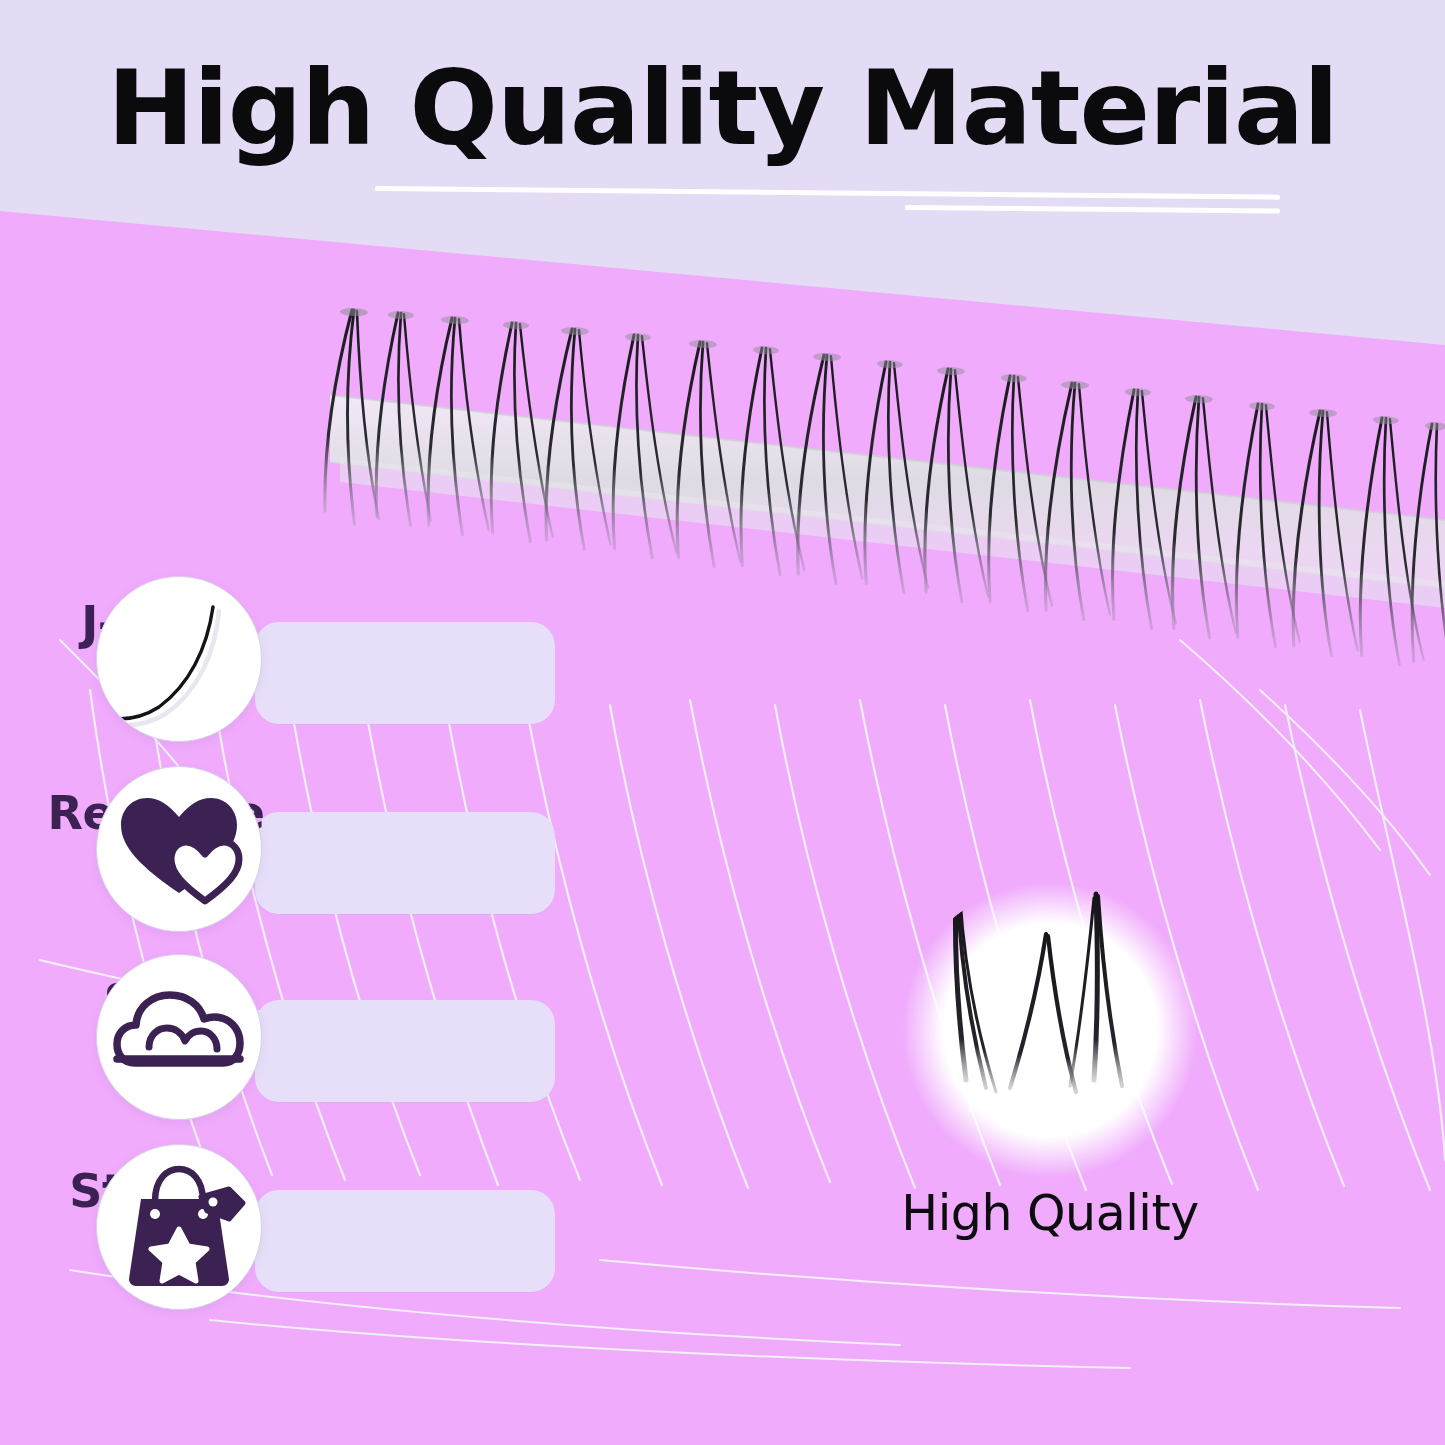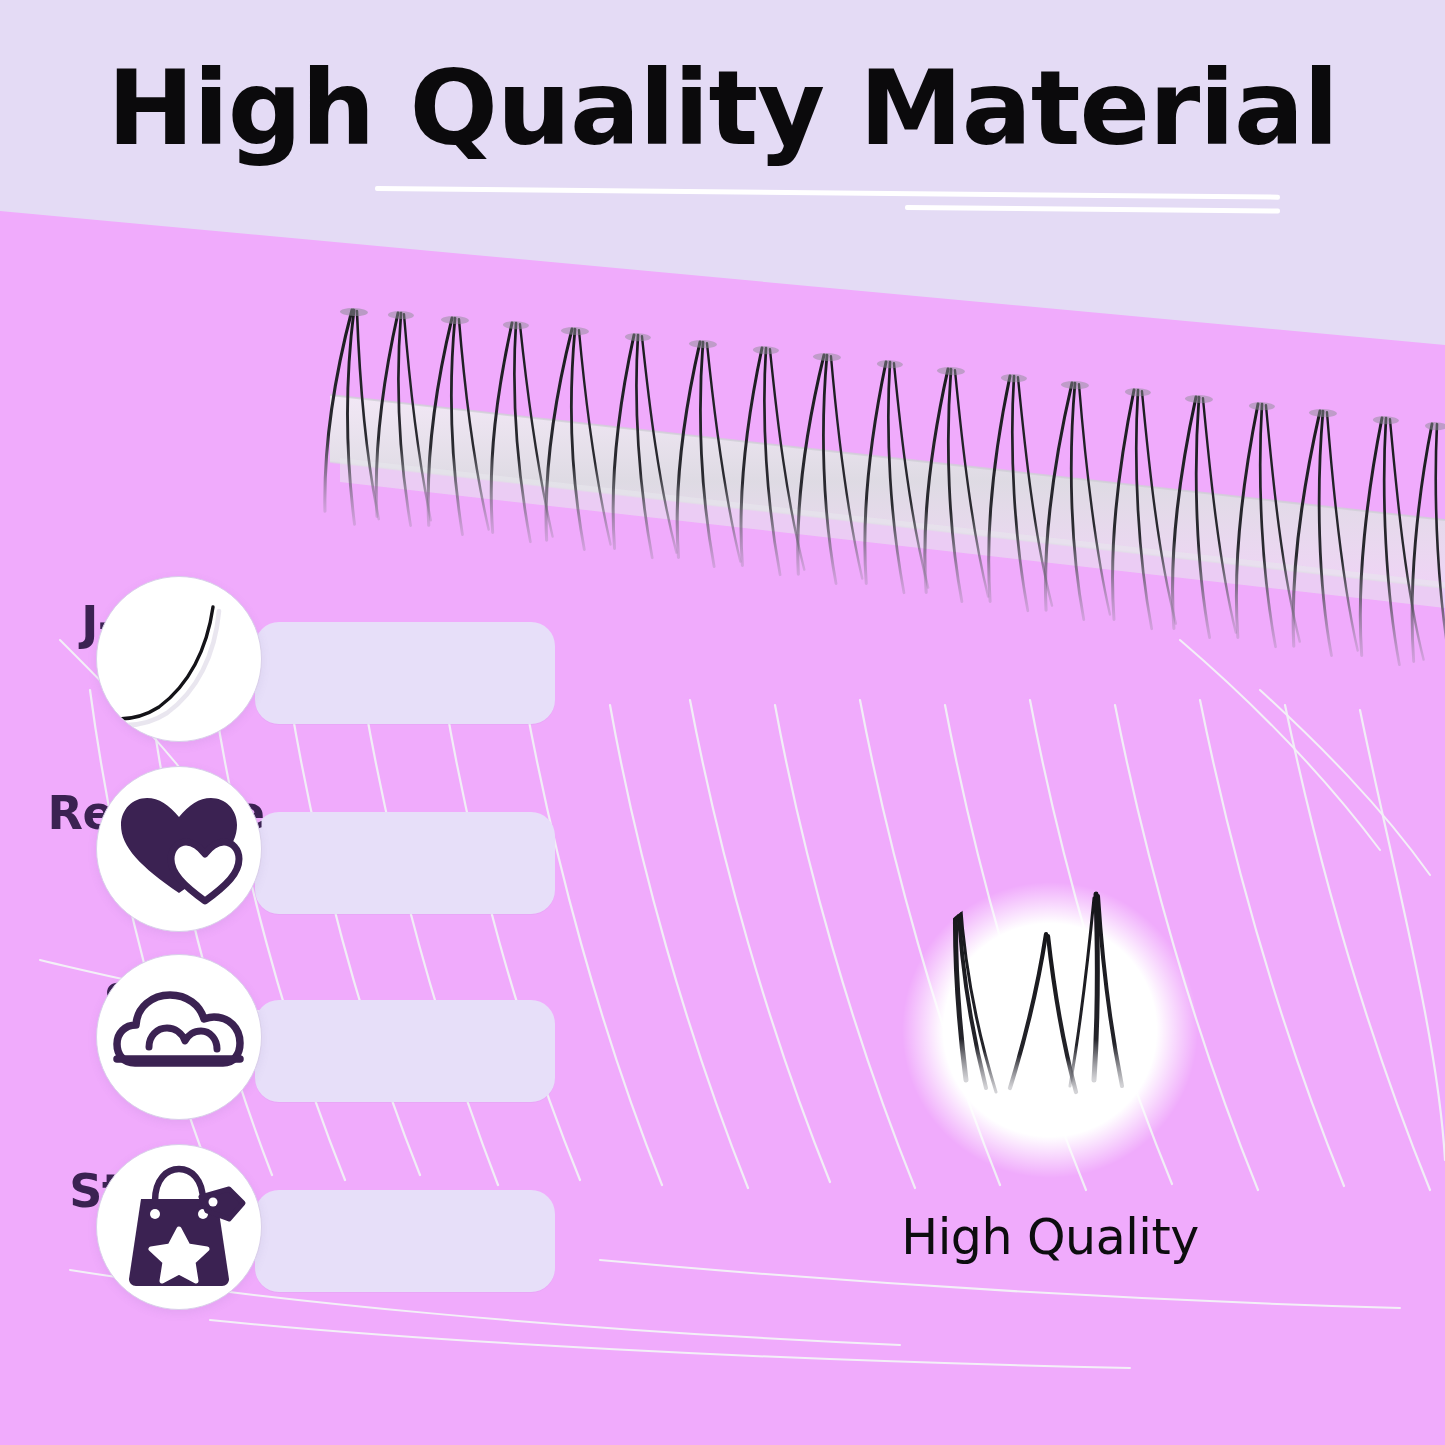--- a/index.html
+++ b/index.html
@@ -83,21 +83,20 @@
   }
   .inset-caption{
     position:absolute;left:840px;top:1185px;width:420px;
     text-align:center;
     font-family:"DejaVu Sans", sans-serif;
     font-weight:400;
     font-size:49px;
     letter-spacing:-0.5px;
     color:#0d0d0f;
     white-space:nowrap;
-    margin-top:24px;
   }
 </style>
 </head>
 <body>
 
 <div id="stage">
 
   <svg class="ghost-layer" width="1445" height="1445" viewBox="0 0 1445 1445" aria-hidden="true">
     <g stroke="#f1eef6" stroke-width="2.2" fill="none" stroke-linecap="round">
       <path d="M90 690 C 110 840 150 1010 205 1160"></path>

